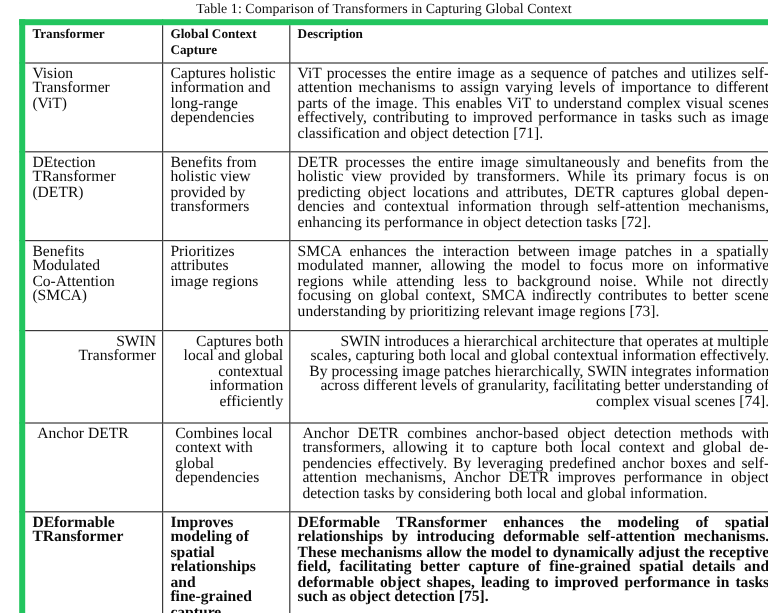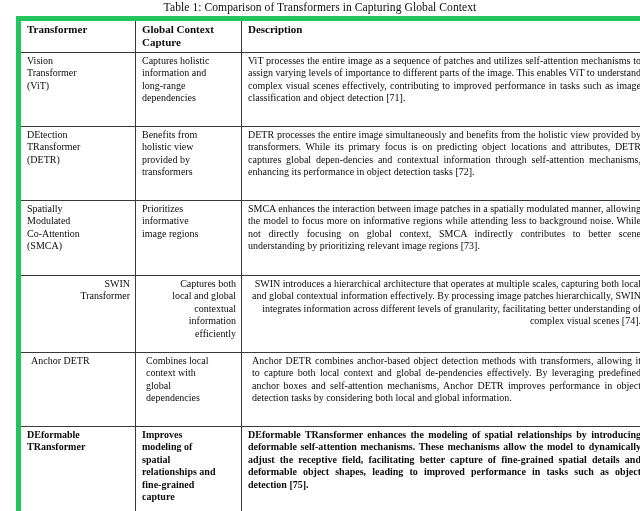--- a/index.html
+++ b/index.html
@@ -39,21 +39,21 @@
     background: #ffffff;
   }
   table.cmp col.c1 { width: 117px; }
   table.cmp col.c2 { width: 106px; }
   table.cmp col.c3 { width: 407px; }
 
   table.cmp th, table.cmp td {
     border: 1px solid #3a3a3a;
     vertical-align: top;
     padding: 2px 5px 2px 6px;
-    font-size: 10px;
+    font-size: 13px;
     line-height: 12.45px;
     color: #0b0b0b;
   }
   table.cmp thead th {
     font-weight: bold;
     font-size: 11px;
     line-height: 13px;
     padding-top: 2px;
     padding-bottom: 3px;
     text-align: left;
@@ -111,26 +111,26 @@
         <td class="name">DEtection
 TRansformer
 (DETR)</td>
         <td class="gcc">Benefits from
 holistic view
 provided by
 transformers</td>
         <td class="desc">DETR processes the entire image simultaneously and benefits from the holistic view provided by transformers. While its primary focus is on predicting object locations and attributes, DETR captures global depen-dencies and contextual information through self-attention mechanisms, enhancing its performance in object detection tasks [72].</td>
       </tr>
       <tr class="r2">
-        <td class="name">Spatially
+        <td class="name">Benefits
 Modulated
 Co-Attention
 (SMCA)</td>
         <td class="gcc">Prioritizes
-informative
+attributes
 image regions</td>
         <td class="desc">SMCA enhances the interaction between image patches in a spatially modulated manner, allowing the model to focus more on informative regions while attending less to background noise. While not directly focusing on global context, SMCA indirectly contributes to better scene understanding by prioritizing relevant image regions [73].</td>
       </tr>
       <tr class="r3">
         <td class="name">SWIN
 Transformer</td>
         <td class="gcc">Captures both
 local and global
 contextual
 information

